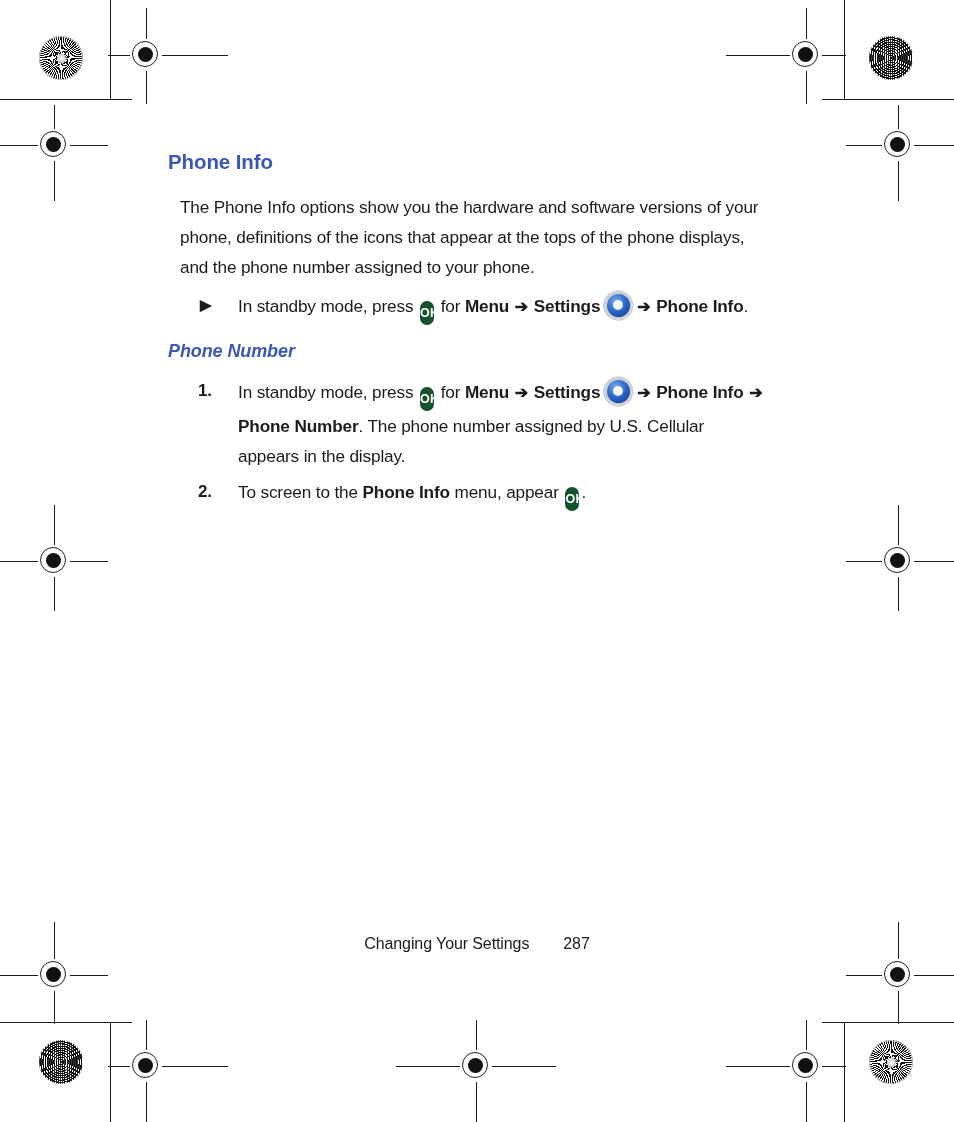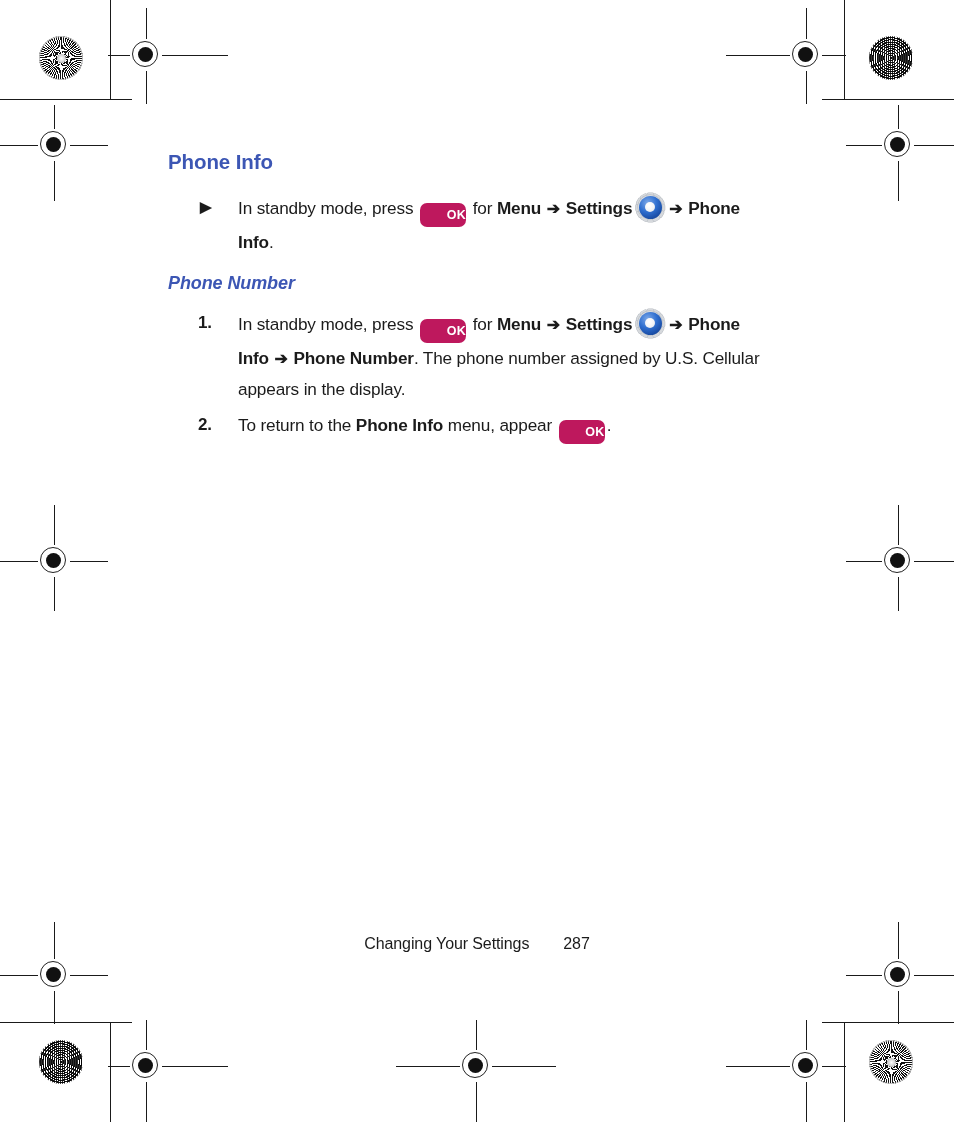--- a/index.html
+++ b/index.html
@@ -138,24 +138,24 @@
     line-height: 30px;
   }
   .step.bullet { padding-left: 70px; }
 
   b, strong { font-weight: bold; }
 
   
   .key-ok {
     display: inline-block;
     vertical-align: -5px;
-    width: 46px;
+    width: 14px;
     height: 24px;
     border-radius: 7px;
-    background: #be185d;
+    background: #14532d;
     color: #ffffff;
     font-size: 12.5px;
     font-weight: bold;
     line-height: 24px;
     text-align: right;
     letter-spacing: 0.3px;
     margin: 0 2px;
   }
 
   
@@ -381,20 +381,21 @@
     <div class="target star" style="left:61px;  top:58px;"></div>
     <div class="target moire" style="left:891px; top:58px;"></div>
     <div class="target moire" style="left:61px;  top:1062px;"></div>
     <div class="target star" style="left:891px; top:1062px;"></div>
   </div>
 
   <div class="content">
 
     <h1 class="section-title">Phone Info</h1>
 
+    <p class="body-para">The Phone Info options show you the hardware and software versions of your phone, definitions of the icons that appear at the tops of the phone displays, and the phone number assigned to your phone.</p>
 
     <ul class="step-list">
       <li class="step bullet">
         <span class="marker tri">▶</span><span>In standby mode, press</span>
         <span class="key-ok">OK</span>
         <span>for</span>
         <b>Menu</b>
         <span class="arrow">➔</span>
         <b>Settings</b><span class="icon-gear">
           <span class="teeth">
@@ -436,21 +437,21 @@
           <span class="plate"></span>
           <span class="ring"></span>
           <span class="hole"></span>
         </span><span class="arrow">➔</span>
         <b>Phone Info</b>
         <span class="arrow">➔</span>
         <b>Phone Number</b><span>. The phone number assigned by U.S. Cellular appears in the display.</span>
       </li>
 
       <li class="step" style="margin-top:6px;">
-        <span class="marker">2.</span><span>To return to the</span>
+        <span class="marker">2.</span><span>To screen to the</span>
         <b>Phone Info</b>
         <span>menu, appear</span>
         <span class="key-ok">OK</span><span>.</span>
       </li>
 
     </ol>
   </div>
 
   <div class="footer">
     <span class="ft-label">Changing Your Settings</span><span class="ft-page">287</span>

